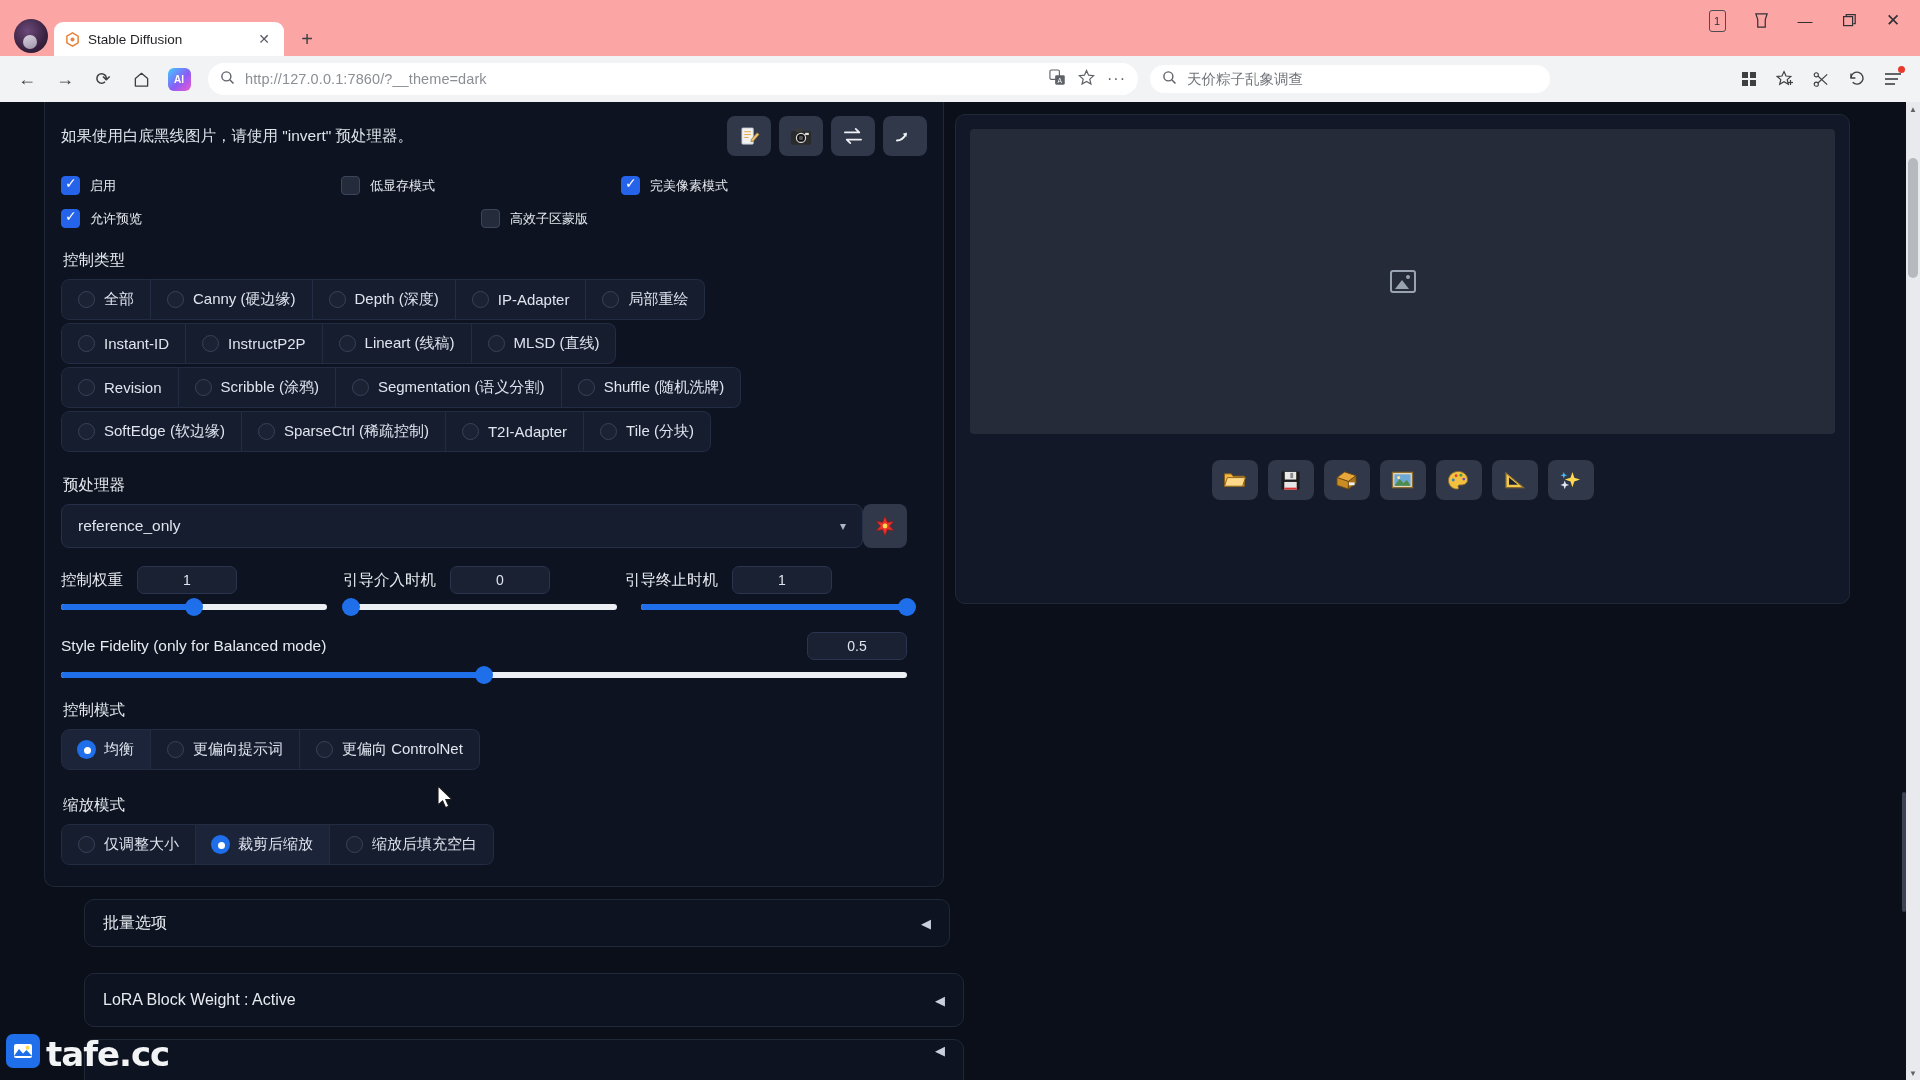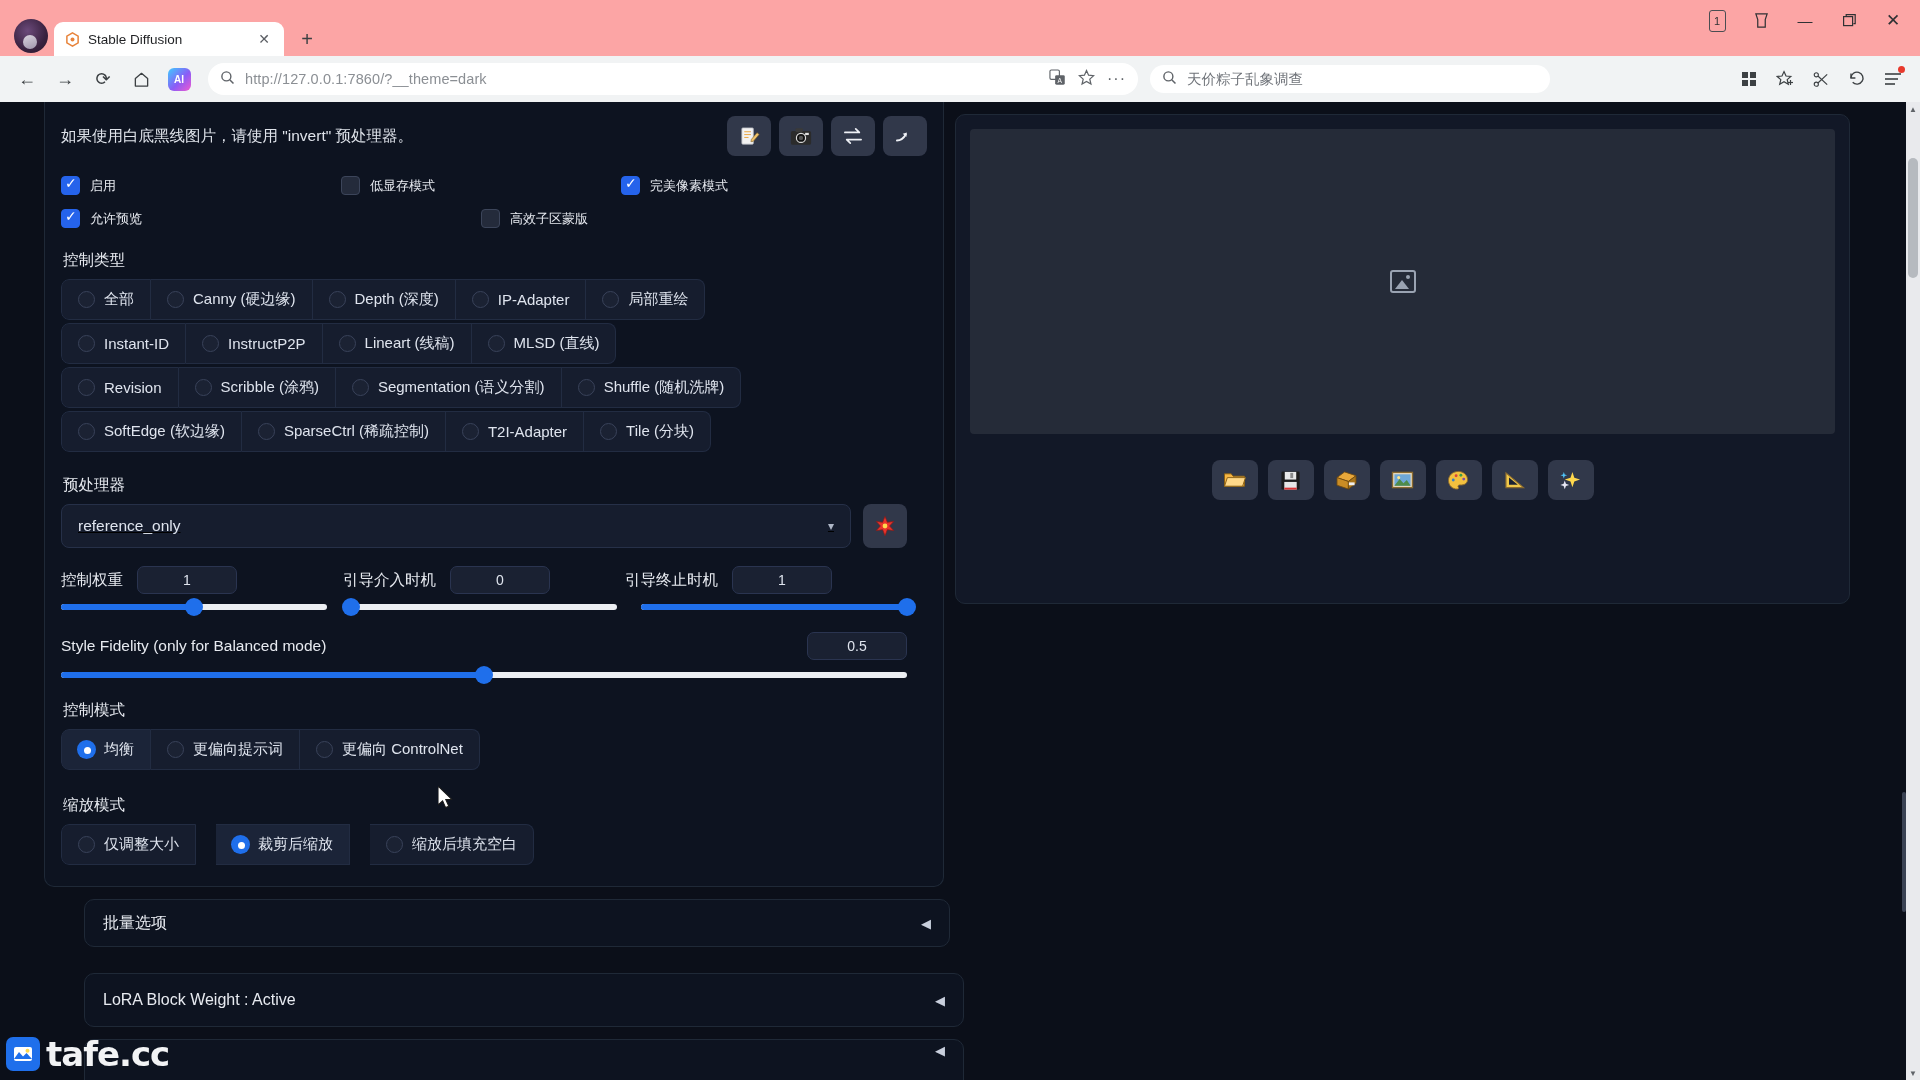--- a/index.html
+++ b/index.html
@@ -108,21 +108,21 @@
     background:#161d2e; border:1px solid #222c42; color:#dfe4ee; font-size: 15px; white-space: nowrap;
   }
   .ritem + .ritem { border-left: none; }
   .ritem:first-child { border-radius: 8px 0 0 8px; }
   .ritem:last-child { border-radius: 0 8px 8px 0; }
   .radio { width:17px; height:17px; border-radius:50%; border:1px solid #39425a; background:#1b2233; flex:none; }
   .radio.on { background:#1f6feb; border-color:#1f6feb; position:relative; box-shadow: 0 0 0 1px #1f6feb; }
   .radio.on::after{ content:""; position:absolute; left:5px; top:5px; width:7px; height:7px; border-radius:50%; background:#fff; }
   .ritem.sel { background:#1b2438; }
 
-  .dd-row { display:flex; align-items:flex-end; gap: 12px; margin-top: 8px; text-decoration: underline; }
+  .dd-row { display:flex; align-items:flex-end; gap: 0; margin-top: 8px; }
   .dropdown {
     flex:1; height: 44px; background:#161d2e; border:1px solid #263048; border-radius: 8px;
     display:flex; align-items:center; padding: 0 16px; color:#dfe4ee; font-size: 15.5px;
   }
   .dd-caret { margin-left:auto; color:#aeb6c6; font-size: 12px; }
   .refresh-btn {
     width: 44px; height: 44px; border-radius: 8px; background:#31384a;
     display:flex; align-items:center; justify-content:center; font-size: 17px;
   }
 
@@ -165,21 +165,21 @@
     display:flex; align-items:center; justify-content:center; font-size: 20px; }
 
   
   .vscroll { position:absolute; right:0; top:0; width: 14px; bottom: 0; background:#e9eaed; }
   .vscroll .thumb { position:absolute; left:2px; width:10px; border-radius:5px; background:#b6babf; }
   .vscroll .arrow { position:absolute; left:0; width:14px; height:14px; display:flex;align-items:center;justify-content:center;
     font-size:8px; color:#5f6368; }
   .inner-scroll { position:absolute; right: 16px; width: 4px; border-radius: 2px; background:#3a4253; }
 
   
-  .watermark { position:absolute; left: 0; bottom: 0; display:flex; align-items:center; gap: 6px; }
+  .watermark { position:absolute; left: 0; bottom: 0; display:flex; gap: 6px; }
   .wm-logo { width: 34px; height: 34px; border-radius: 7px; background:#1f6feb;
     display:flex; align-items:center; justify-content:center; }
   .wm-text { font-size: 34px; font-weight: 700; color:#f2f3f5; letter-spacing: -1px;
     font-family:"DejaVu Sans", sans-serif; }
 
   .cursor { position:absolute; width: 0; height: 0; }
   .cursor svg { display:block; }
 </style>
 </head>
 <body>
@@ -522,21 +522,21 @@
                   </div>
                 <div class="ritem">
                     <span class="radio"></span>
                     <span>更偏向 ControlNet</span>
                   </div>
               </div>
             </div>
 
             <div class="section-label">缩放模式</div>
             <div class="radio-grid mode-wrap">
-              <div class="rrow" style="width:490px;gap:20px;">
+              <div class="rrow" style="width:490px;">
                 <div class="ritem">
                     <span class="radio"></span>
                     <span>仅调整大小</span>
                   </div>
                 <div class="ritem sel">
                     <span class="radio on"></span>
                     <span>裁剪后缩放</span>
                   </div>
                 <div class="ritem">
                     <span class="radio"></span>

